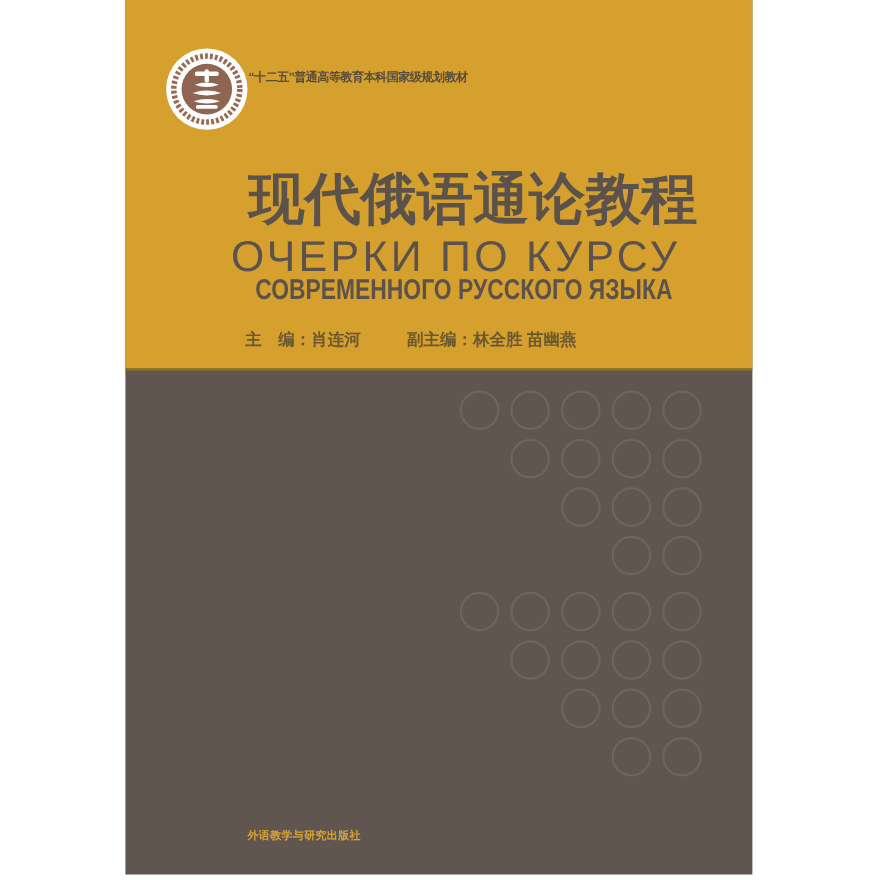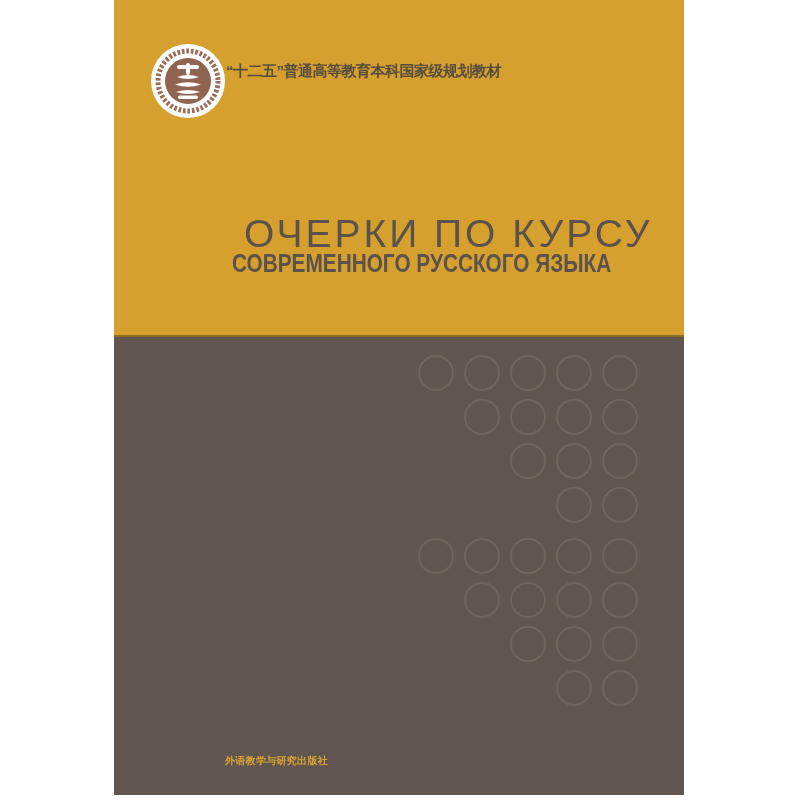--- a/index.html
+++ b/index.html
@@ -17,32 +17,32 @@
   }
   .gold-divider{
     position:absolute;left:0;top:335px;width:570px;height:2px;
     background:#8a7022;
   }
   .seal{
     position:absolute;left:36px;top:43px;width:76px;height:76px;
   }
   .tagline{
     position:absolute;left:112px;top:58px;
-    font-size:15px;font-weight:bold;letter-spacing:-0.5px;
+    font-size:11px;font-weight:bold;letter-spacing:-0.5px;
     color:#564d3d;line-height:26px;white-space:nowrap;
     font-family:"Liberation Sans", sans-serif;
   }
   .title-cn{
     position:absolute;left:112px;top:153px;
     font-size:51px;font-weight:bold;letter-spacing:0px;
     color:#5b524c;line-height:58px;white-space:nowrap;
     font-family:"Liberation Serif","DejaVu Serif", serif;
   }
   .title-ru1{
-    position:absolute;left:130px;top:212px;
+    position:absolute;left:96px;top:212px;
     font-size:39px;font-weight:400;letter-spacing:3px;
     color:#5b524c;line-height:44px;white-space:nowrap;text-align:right;
   }
   .title-ru2{
     position:absolute;left:118px;top:249px;
     font-size:26px;font-weight:bold;letter-spacing:0px;
     color:#5b524c;line-height:28px;white-space:nowrap;
     transform:scaleX(0.8);transform-origin:left center;
   }
   .editors{
@@ -82,25 +82,29 @@
       <rect x="36" y="20" width="4" height="12" rx="2"></rect>
       <path d="M27 34 q11 -4 22 0 q-11 4 -22 0 Z"></path>
       <path d="M25 41.5 q13 -4.5 26 0 q-13 4.5 -26 0 Z"></path>
       <path d="M26 49 q12 -4 24 0 q-12 4 -24 0 Z"></path>
       <rect x="28" y="52.5" width="20" height="3.4" rx="1.7"></rect>
     </g>
   </svg>
 
   <div class="tagline">“十二五”普通高等教育本科国家级规划教材</div>
 
+  <div class="title-cn">现代俄语通论教程</div>
 
   <div class="title-ru1">ОЧЕРКИ ПО КУРСУ</div>
 
   <div class="title-ru2">СОВРЕМЕННОГО РУССКОГО ЯЗЫКА</div>
 
+  <div class="editors">
+    <span>主　编：肖连河</span><span class="gap"></span><span>副主编：林全胜 苗幽燕</span>
+  </div>
 
   <svg class="circle-pattern" id="circle-pattern" viewBox="0 0 570 795">
       <circle cx="322" cy="373" r="17" fill="none" stroke="#70655e" stroke-width="2"></circle>
       <circle cx="368" cy="373" r="17" fill="none" stroke="#70655e" stroke-width="2"></circle>
       <circle cx="414" cy="373" r="17" fill="none" stroke="#70655e" stroke-width="2"></circle>
       <circle cx="460" cy="373" r="17" fill="none" stroke="#70655e" stroke-width="2"></circle>
       <circle cx="506" cy="373" r="17" fill="none" stroke="#70655e" stroke-width="2"></circle>
       <circle cx="368" cy="417" r="17" fill="none" stroke="#70655e" stroke-width="2"></circle>
       <circle cx="414" cy="417" r="17" fill="none" stroke="#70655e" stroke-width="2"></circle>
       <circle cx="460" cy="417" r="17" fill="none" stroke="#70655e" stroke-width="2"></circle>

